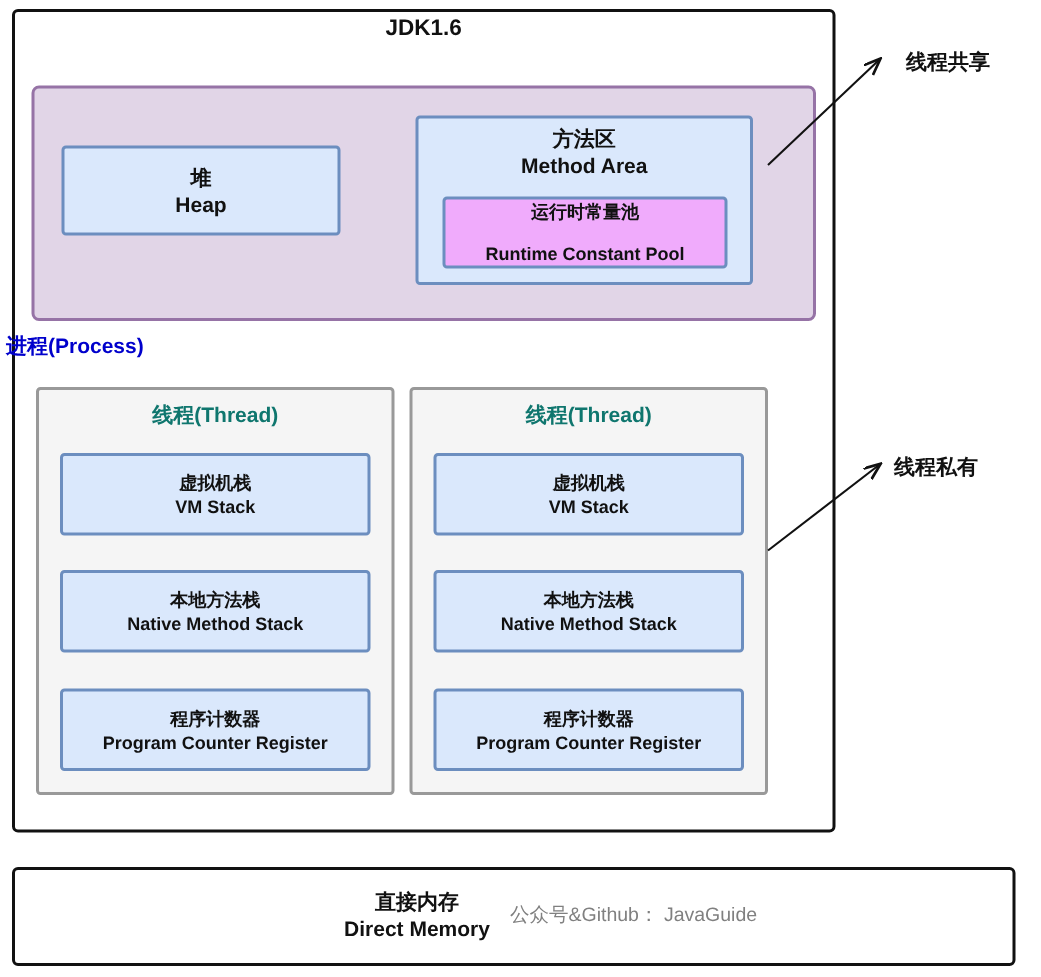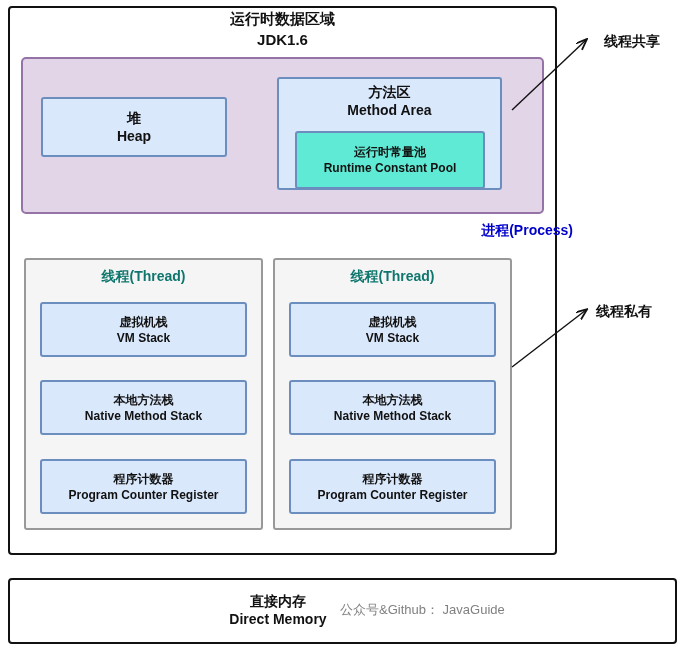--- a/index.html
+++ b/index.html
@@ -113,31 +113,32 @@
     position: absolute;
     left: 277px;
     top: 83px;
     width: 225px;
     text-align: center;
   }
   #rcp-box {
     left: 295px;
     top: 131px;
     width: 190px;
-    height: 58px;
+    height: 48px;
     border: 2px solid #6c8ebf;
-    background: #5eead4;
+    background: #f0abfc;
+    justify-content: space-between;
   }
 
   #process-label {
     position: absolute;
-    left: 24px;
+    left: 4px;
     top: 222px;
     width: 549px;
-    text-align: right;
+    text-align: left;
     font-size: 14px;
     font-weight: bold;
     color: #0000cc;
   }
 
   .thread-box {
     top: 258px;
     width: 239px;
     height: 272px;
     border: 2px solid #999999;
@@ -215,21 +216,20 @@
   }
 </style>
 </head>
 <body>
 
 <div class="canvas">
 
   <div class="box sketch-outer" id="runtime-outer"></div>
 
   <div id="runtime-title">
-    <div class="l1">运行时数据区域</div>
     <div class="l2">JDK1.6</div>
   </div>
 
   <div class="box" id="shared-area"></div>
 
   <div class="box center" id="heap-box">
     <div class="t-cn">堆</div>
     <div class="t-en">Heap</div>
   </div>
 

